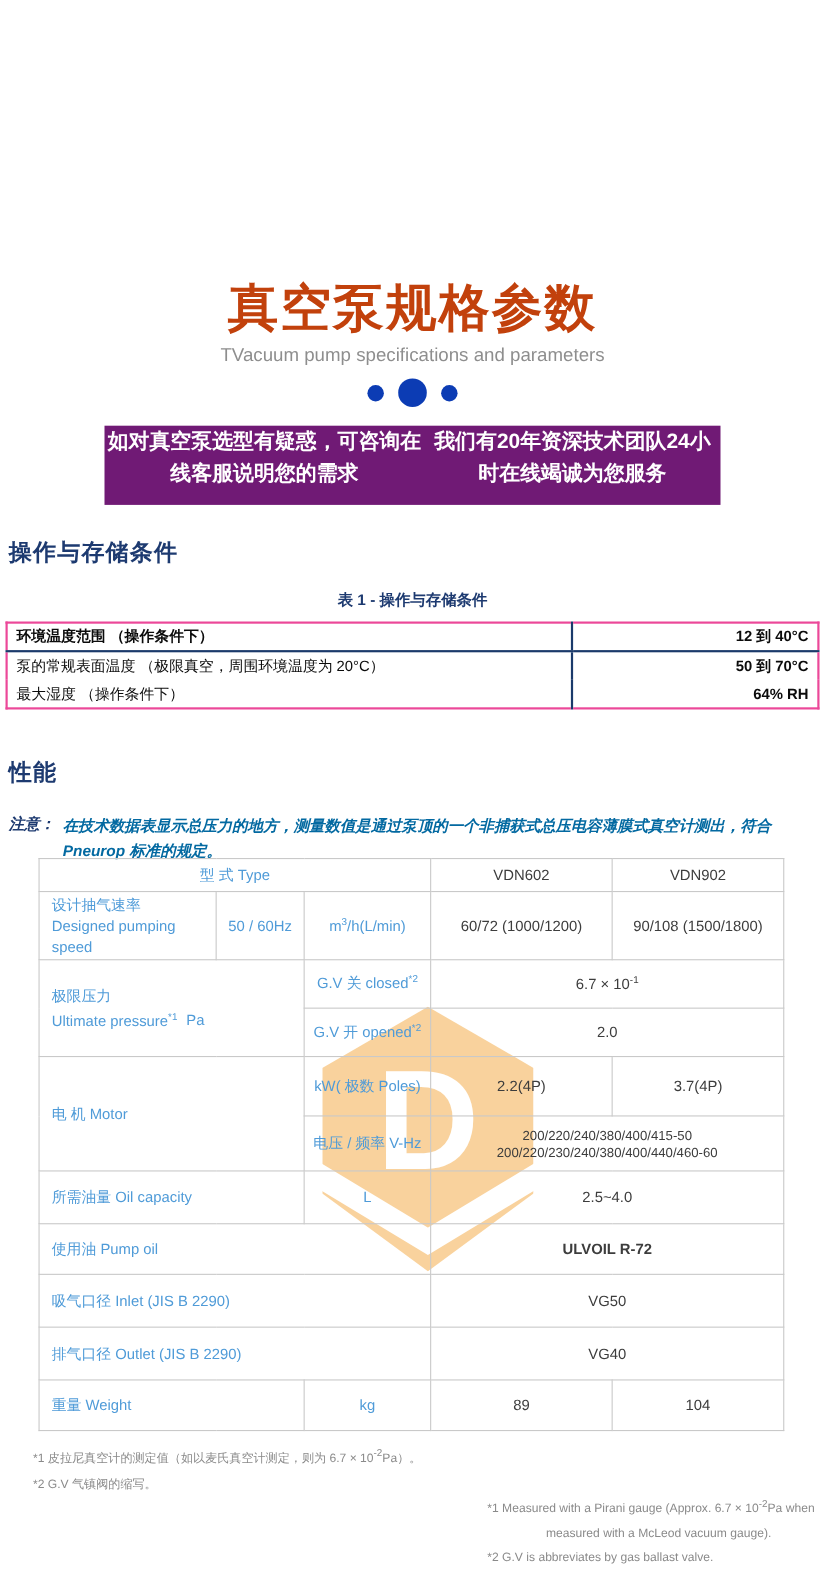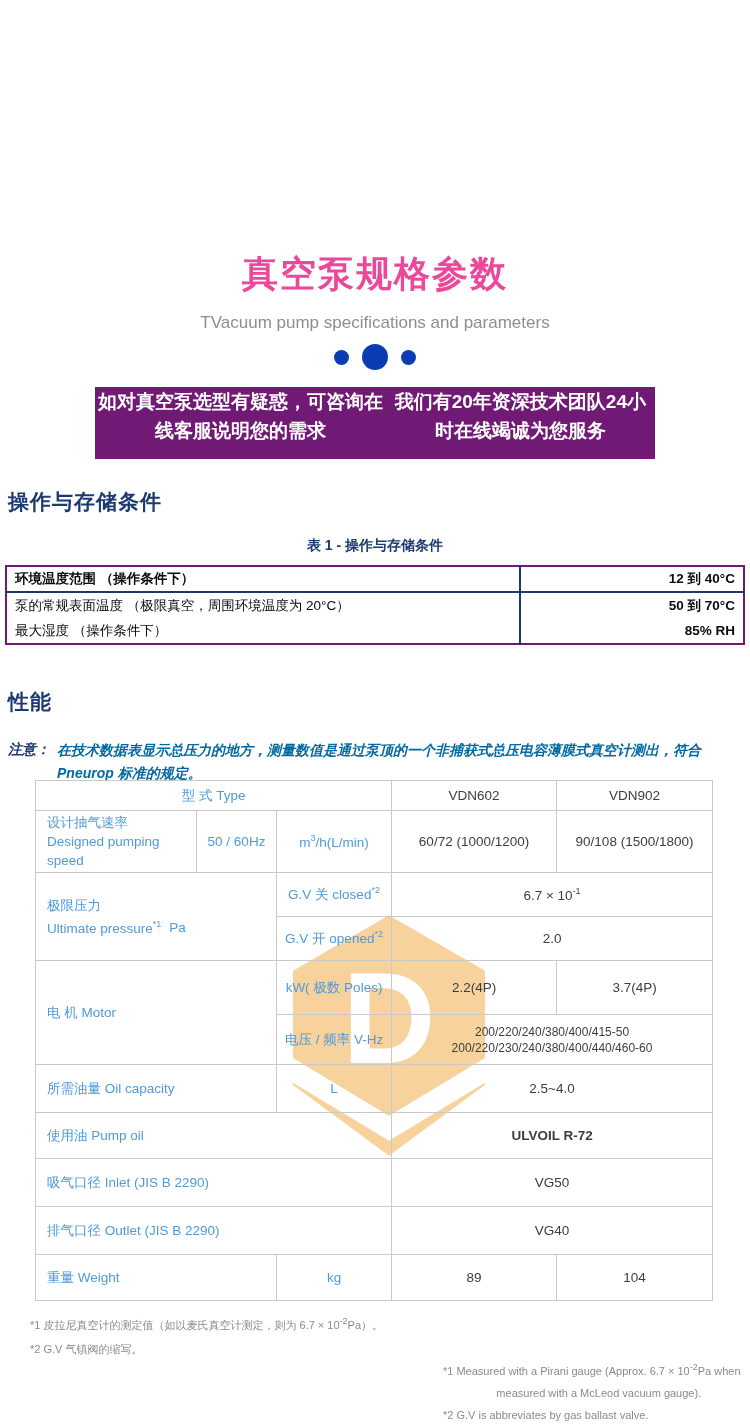--- a/index.html
+++ b/index.html
@@ -4,39 +4,39 @@
 <style>
   html,body{margin:0;padding:0;}
   body{
     width:750px;height:1427px;position:relative;background:#ffffff;
     font-family:"Liberation Sans","DejaVu Sans",sans-serif;color:#222;
     overflow:hidden;
   }
   .abs{position:absolute;}
   
   .page-title{top:253px;left:0;width:750px;text-align:center;
-    font-size:36px;font-weight:900;color:#ec4899;letter-spacing:2px;line-height:1.15;}
+    font-size:46px;font-weight:900;color:#c2410c;letter-spacing:2px;line-height:1.15;}
   .page-subtitle{top:313px;left:0;width:750px;text-align:center;
     font-size:17px;color:#8e8e8e;}
   .dots{top:344px;left:0;width:750px;display:flex;justify-content:center;align-items:center;gap:13px;}
   .dot{background:#0c3cb4;border-radius:50%;width:15px;height:15px;}
   .dot.big{width:26px;height:26px;}
   
   .banner{top:387px;left:95px;width:560px;height:72px;background:#701a75;color:#fff;
     display:flex;flex-direction:row;justify-content:center;text-align:center;
     font-size:19px;font-weight:700;line-height:29px;}
   
   .sec-head{font-size:21px;font-weight:800;color:#1d3a70;letter-spacing:1px;}
   .h-op{top:488px;left:8px;}
   .h-perf{top:688px;left:8px;}
   .t1-caption{top:537px;left:0;width:750px;text-align:center;
     font-size:14px;font-weight:700;color:#1d3a70;}
   
   .table1{top:565px;left:5px;width:740px;border-collapse:collapse;
-    border:2px solid #701a75;font-size:13.5px;color:#0b0b0b;}
+    border:2px solid #ec4899;font-size:13.5px;color:#0b0b0b;}
   .table1 td{padding:0 8px;height:25px;vertical-align:middle;}
   .table1 tr.hdr td{border-bottom:2px solid #1b3a6b;font-weight:700;height:24px;}
   .table1 .t1-val{width:206px;text-align:right;border-left:2px solid #1b3a6b;font-weight:700;}
   
   .note-label{top:741px;left:8px;font-size:14px;font-weight:800;font-style:italic;color:#1d3a70;}
   .note-text{top:739px;left:57px;width:670px;font-size:14px;font-weight:700;
     font-style:italic;color:#0369a1;line-height:23px;}
   
   .spec-wrap{top:780px;left:35px;width:677px;height:520px;}
   .watermark{position:absolute;left:258px;top:135px;z-index:0;}
@@ -80,21 +80,21 @@
       <tr class="hdr">
     <td>环境温度范围 （操作条件下）</td>
     <td class="t1-val">12 到 40°C</td>
   </tr>
   <tr>
     <td>泵的常规表面温度 （极限真空，周围环境温度为 20°C）</td>
     <td class="t1-val">50 到 70°C</td>
   </tr>
   <tr>
     <td>最大湿度 （操作条件下）</td>
-    <td class="t1-val">85% RH</td>
+    <td class="t1-val">64% RH</td>
   </tr>
 </tbody>
   </table>
 
 <div class="abs sec-head h-perf">性能</div>
 <div class="abs note-label">注意：</div>
 <div class="abs note-text">
   <div>在技术数据表显示总压力的地方，测量数值是通过泵顶的一个非捕获式总压电容薄膜式真空计测出，符合</div>
   <div>Pneurop 标准的规定。</div>
 </div>

